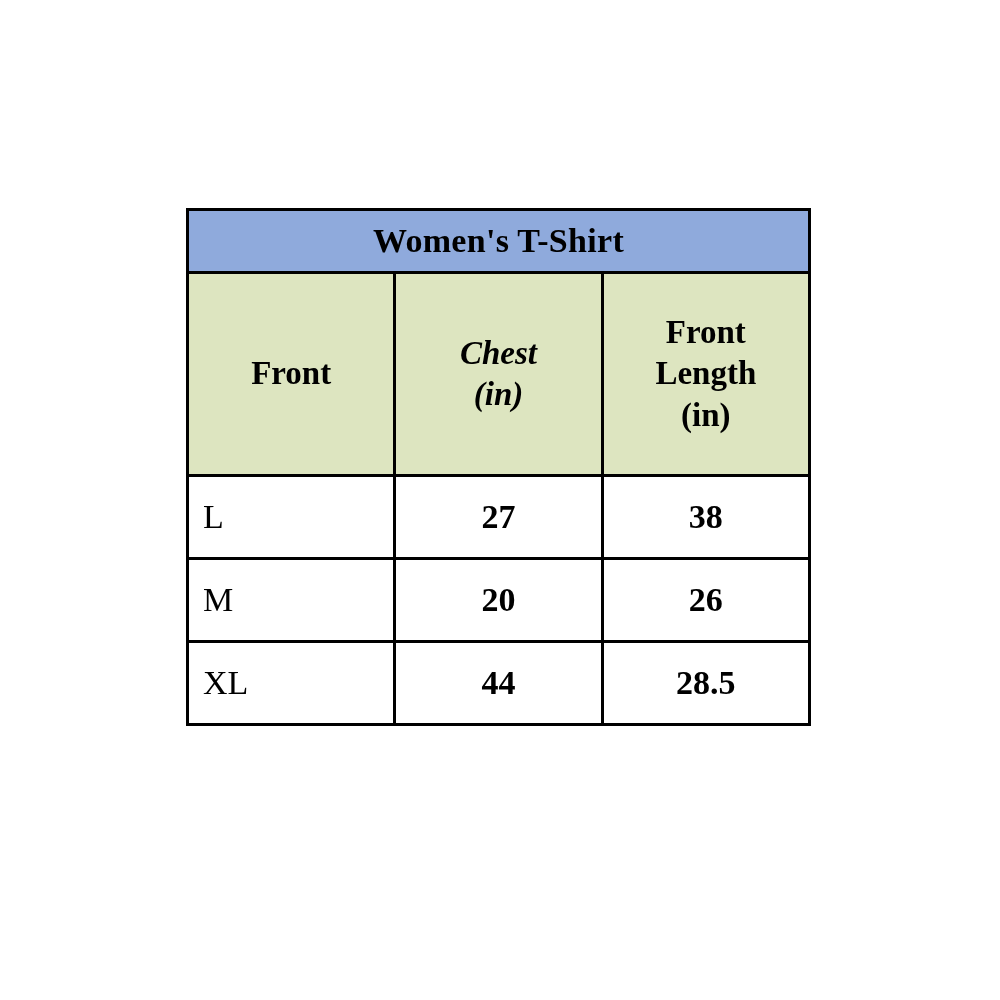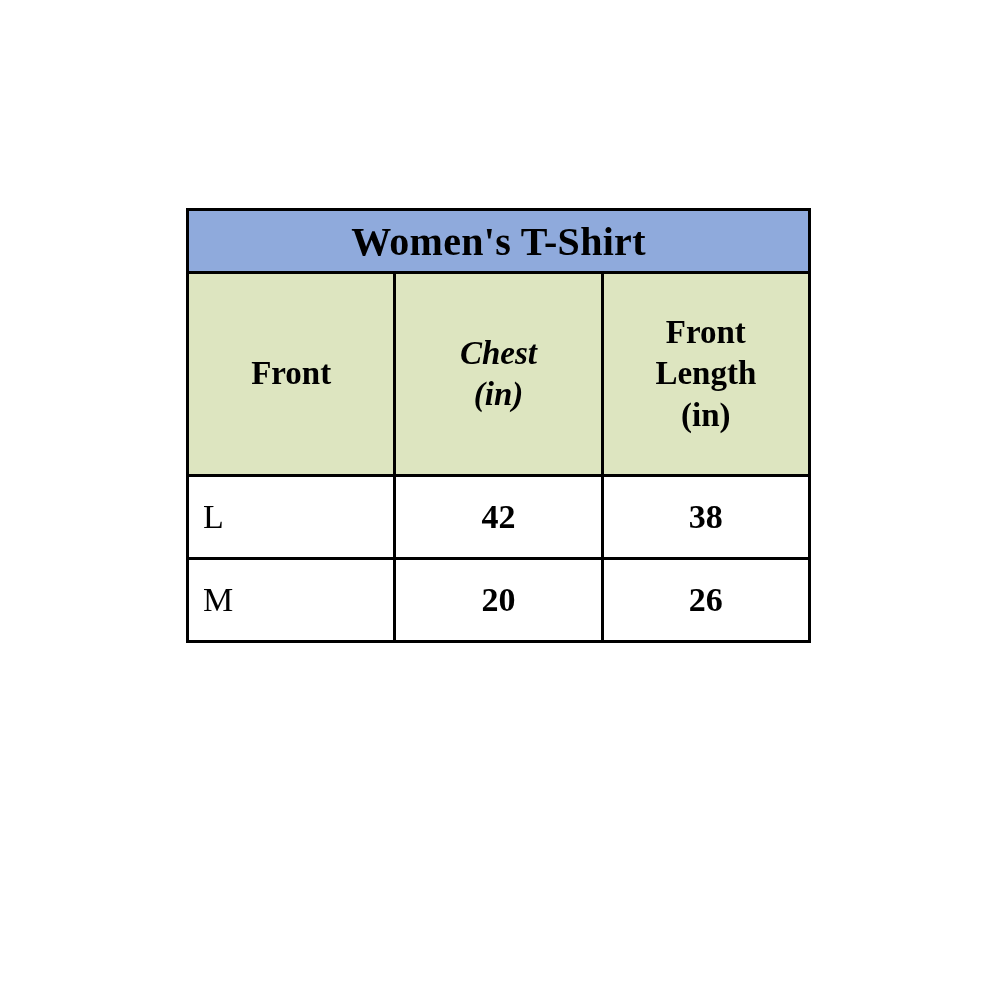--- a/index.html
+++ b/index.html
@@ -32,21 +32,21 @@
   .size-table th {
     border: 3px solid #000000;
     padding: 0;
     text-align: center;
     vertical-align: middle;
     font-weight: bold;
   }
   .title-cell {
     background: #8faadc;
     height: 60px;
-    font-size: 40px;
+    font-size: 34px;
     letter-spacing: 0.3px;
   }
   .header-cell {
     background: #dde5c0;
     height: 200px;
     font-size: 33px;
     line-height: 1.25;
   }
   .col-size   { width: 211px; }
   .col-chest  { width: 207px; font-style: italic; }
@@ -81,23 +81,28 @@
           <span>(in)</span>
         </td>
         <td class="header-cell col-front">
           <span>Front</span><br>
           <span>Length</span><br>
           <span>(in)</span>
         </td>
       </tr>
       <tr>
         <td class="data-cell size-label">L</td>
-        <td class="data-cell">42</td>
+        <td class="data-cell">27</td>
         <td class="data-cell">38</td>
       </tr>
       <tr>
         <td class="data-cell size-label">M</td>
         <td class="data-cell">20</td>
         <td class="data-cell">26</td>
       </tr>
+      <tr>
+        <td class="data-cell size-label">XL</td>
+        <td class="data-cell">44</td>
+        <td class="data-cell">28.5</td>
+      </tr>
     </tbody>
   </table>
 </div>
 
 </body></html>

